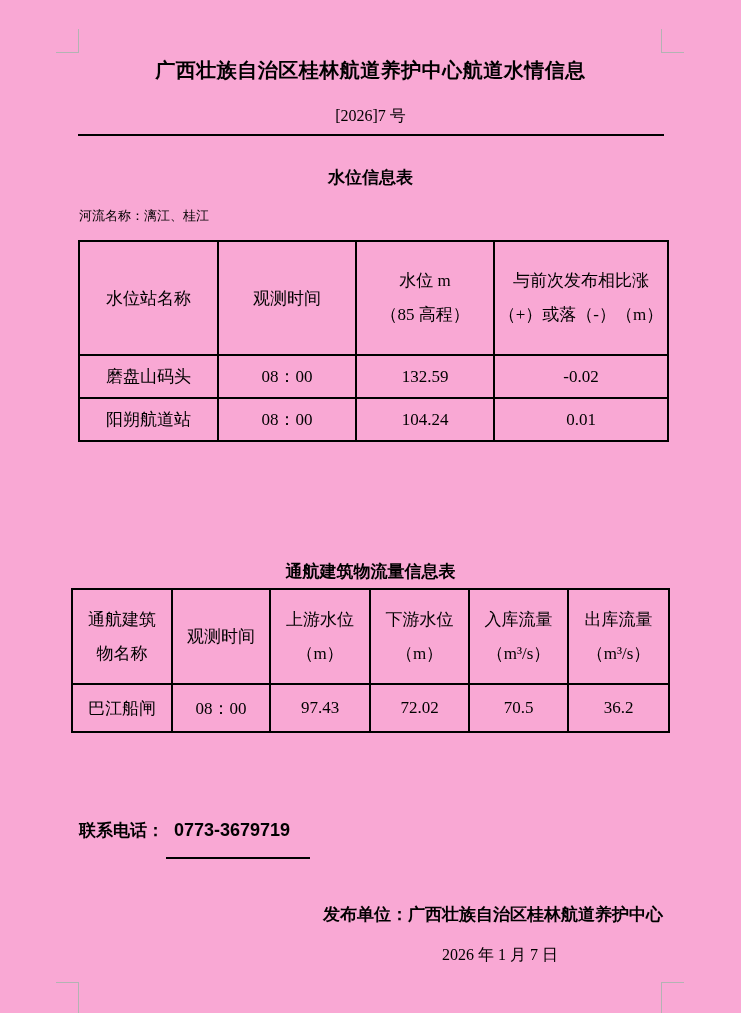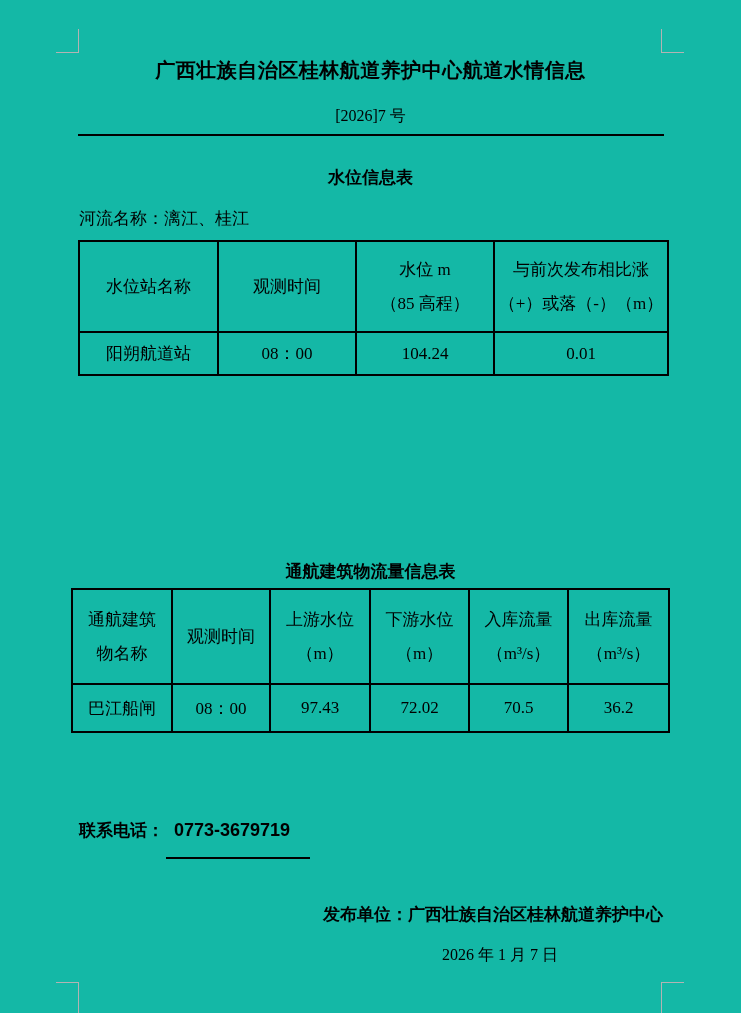--- a/index.html
+++ b/index.html
@@ -4,21 +4,21 @@
 <style>
   * { margin: 0; padding: 0; box-sizing: border-box; }
   html, body { background: #ffffff; }
   body {
     width: 741px; height: 1013px;
     font-family: "Liberation Serif", "DejaVu Serif", serif;
     color: #000000;
     position: relative;
     overflow: hidden;
   }
-  .page { position: absolute; inset: 0; background: #14b8a6; }
+  .page { position: absolute; inset: 0; background: #f9a8d4; }
 
   
   .crop { position: absolute; width: 23px; height: 24px; }
   .crop.tl { left: 56px; top: 29px; border-right: 1px solid #b3b3b3; border-bottom: 1px solid #b3b3b3; }
   .crop.tr { left: 661px; top: 29px; border-left: 1px solid #b3b3b3; border-bottom: 1px solid #b3b3b3; }
   .crop.bl { left: 56px; top: 982px; height: 31px; border-right: 1px solid #b3b3b3; border-top: 1px solid #b3b3b3; }
   .crop.br { left: 661px; top: 982px; height: 31px; border-left: 1px solid #b3b3b3; border-top: 1px solid #b3b3b3; }
 
   .doc-title {
     position: absolute; top: 57px; left: 0; right: 0;
@@ -36,37 +36,37 @@
   }
   .sec-title {
     position: absolute; left: 0; right: 0; text-align: center;
     font-size: 17px; font-weight: bold;
     font-family: "Liberation Sans", "DejaVu Sans", sans-serif;
   }
   .sec1-title { top: 166px; }
   .sec2-title { top: 560px; }
   .river-line {
     position: absolute; top: 207px; left: 79px;
-    font-size: 17px;
+    font-size: 13px;
   }
 
   table {
     position: absolute;
     border-collapse: collapse;
     table-layout: fixed;
     font-size: 17px;
   }
   th, td {
     border: 2px solid #000000;
     text-align: center; vertical-align: middle;
     font-weight: normal;
     overflow: hidden;
   }
   .t-water { top: 240px; left: 78px; width: 589px; }
-  .t-water th { height: 91px; }
+  .t-water th { height: 114px; }
   .t-water td { height: 43px; }
   .t-flow { top: 588px; left: 71px; width: 597px; }
   .t-flow th { height: 95px; }
   .t-flow td { height: 48px; }
   .hl { display: block; line-height: 34px; }
 
   .contact {
     position: absolute; top: 819px; left: 79px;
     font-size: 17px;
   }
@@ -123,20 +123,26 @@
       <th>
         <span class="hl">水位 m</span>
         <span class="hl">（85 高程）</span>
       </th>
       <th>
         <span class="hl">与前次发布相比涨</span>
         <span class="hl">（+）或落（-）（m）</span>
       </th>
     </tr>
     <tr>
+      <td>磨盘山码头</td>
+      <td>08：00</td>
+      <td>132.59</td>
+      <td>-0.02</td>
+    </tr>
+    <tr>
       <td>阳朔航道站</td>
       <td>08：00</td>
       <td>104.24</td>
       <td>0.01</td>
     </tr>
   </tbody>
     </table>
 
   <div class="sec-title sec2-title">通航建筑物流量信息表</div>
 

